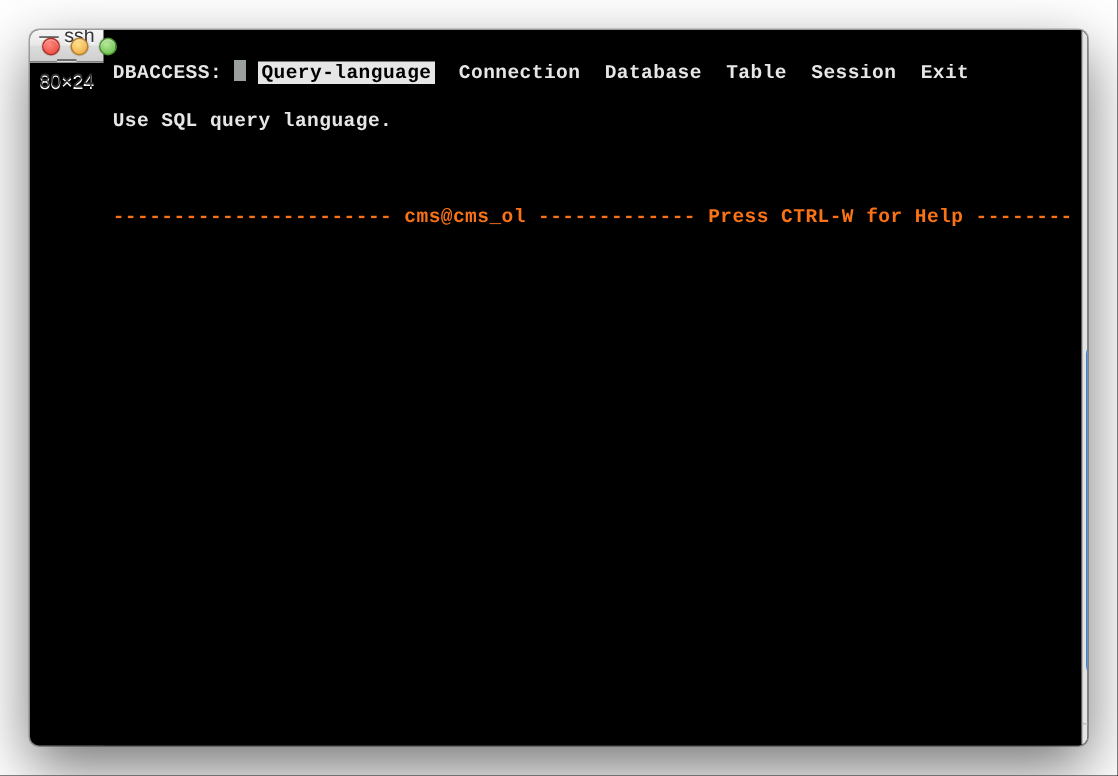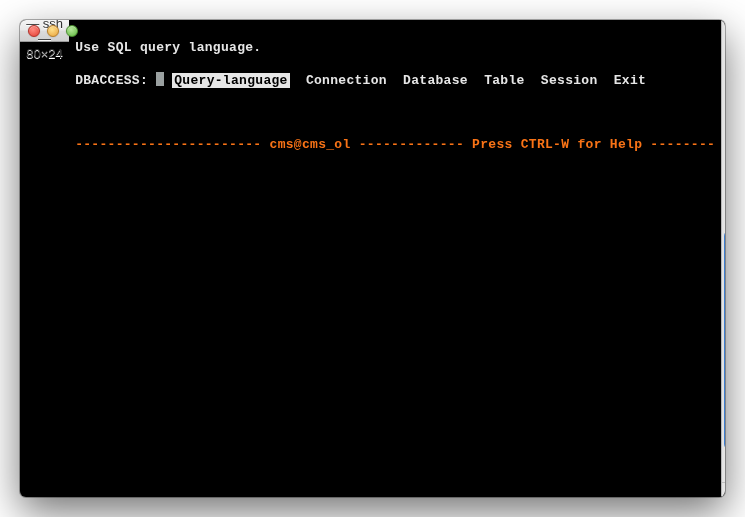--- a/index.html
+++ b/index.html
@@ -140,22 +140,22 @@
   <div class="titlebar">
     <div class="traffic-lights">
       <div class="tl tl-close"></div>
       <div class="tl tl-min"></div>
       <div class="tl tl-zoom"></div>
     </div>
     <div class="title">Terminal — ssh — 80×24</div>
   </div>
   <div class="term-body">
     <div class="term-content">
+<div class="row"><span class="prompt">DBACCESS:</span> <span class="cursor"></span> <span class="selected">Query-language</span>  <span class="menuitem">Connection</span>  <span class="menuitem">Database</span>  <span class="menuitem">Table</span>  <span class="menuitem">Session</span>  <span class="menuitem">Exit</span></div>
 <div class="row">Use SQL query language.</div>
-<div class="row"><span class="prompt">DBACCESS:</span> <span class="cursor"></span> <span class="selected">Query-language</span>  <span class="menuitem">Connection</span>  <span class="menuitem">Database</span>  <span class="menuitem">Table</span>  <span class="menuitem">Session</span>  <span class="menuitem">Exit</span></div>
 <div class="row"> </div>
 <div class="row divider-line"><span>----------------------- </span><span>cms@cms_ol</span><span> ------------- </span><span>Press CTRL-W for Help</span><span> --------</span></div>
     </div>
     <div class="scrollbar">
       <div class="sb-track">
         <div class="sb-spacer"></div>
         <div class="sb-thumb"></div>
       </div>
       <div class="sb-arrows-bottom">
         <div class="sb-arrow">▴</div>

